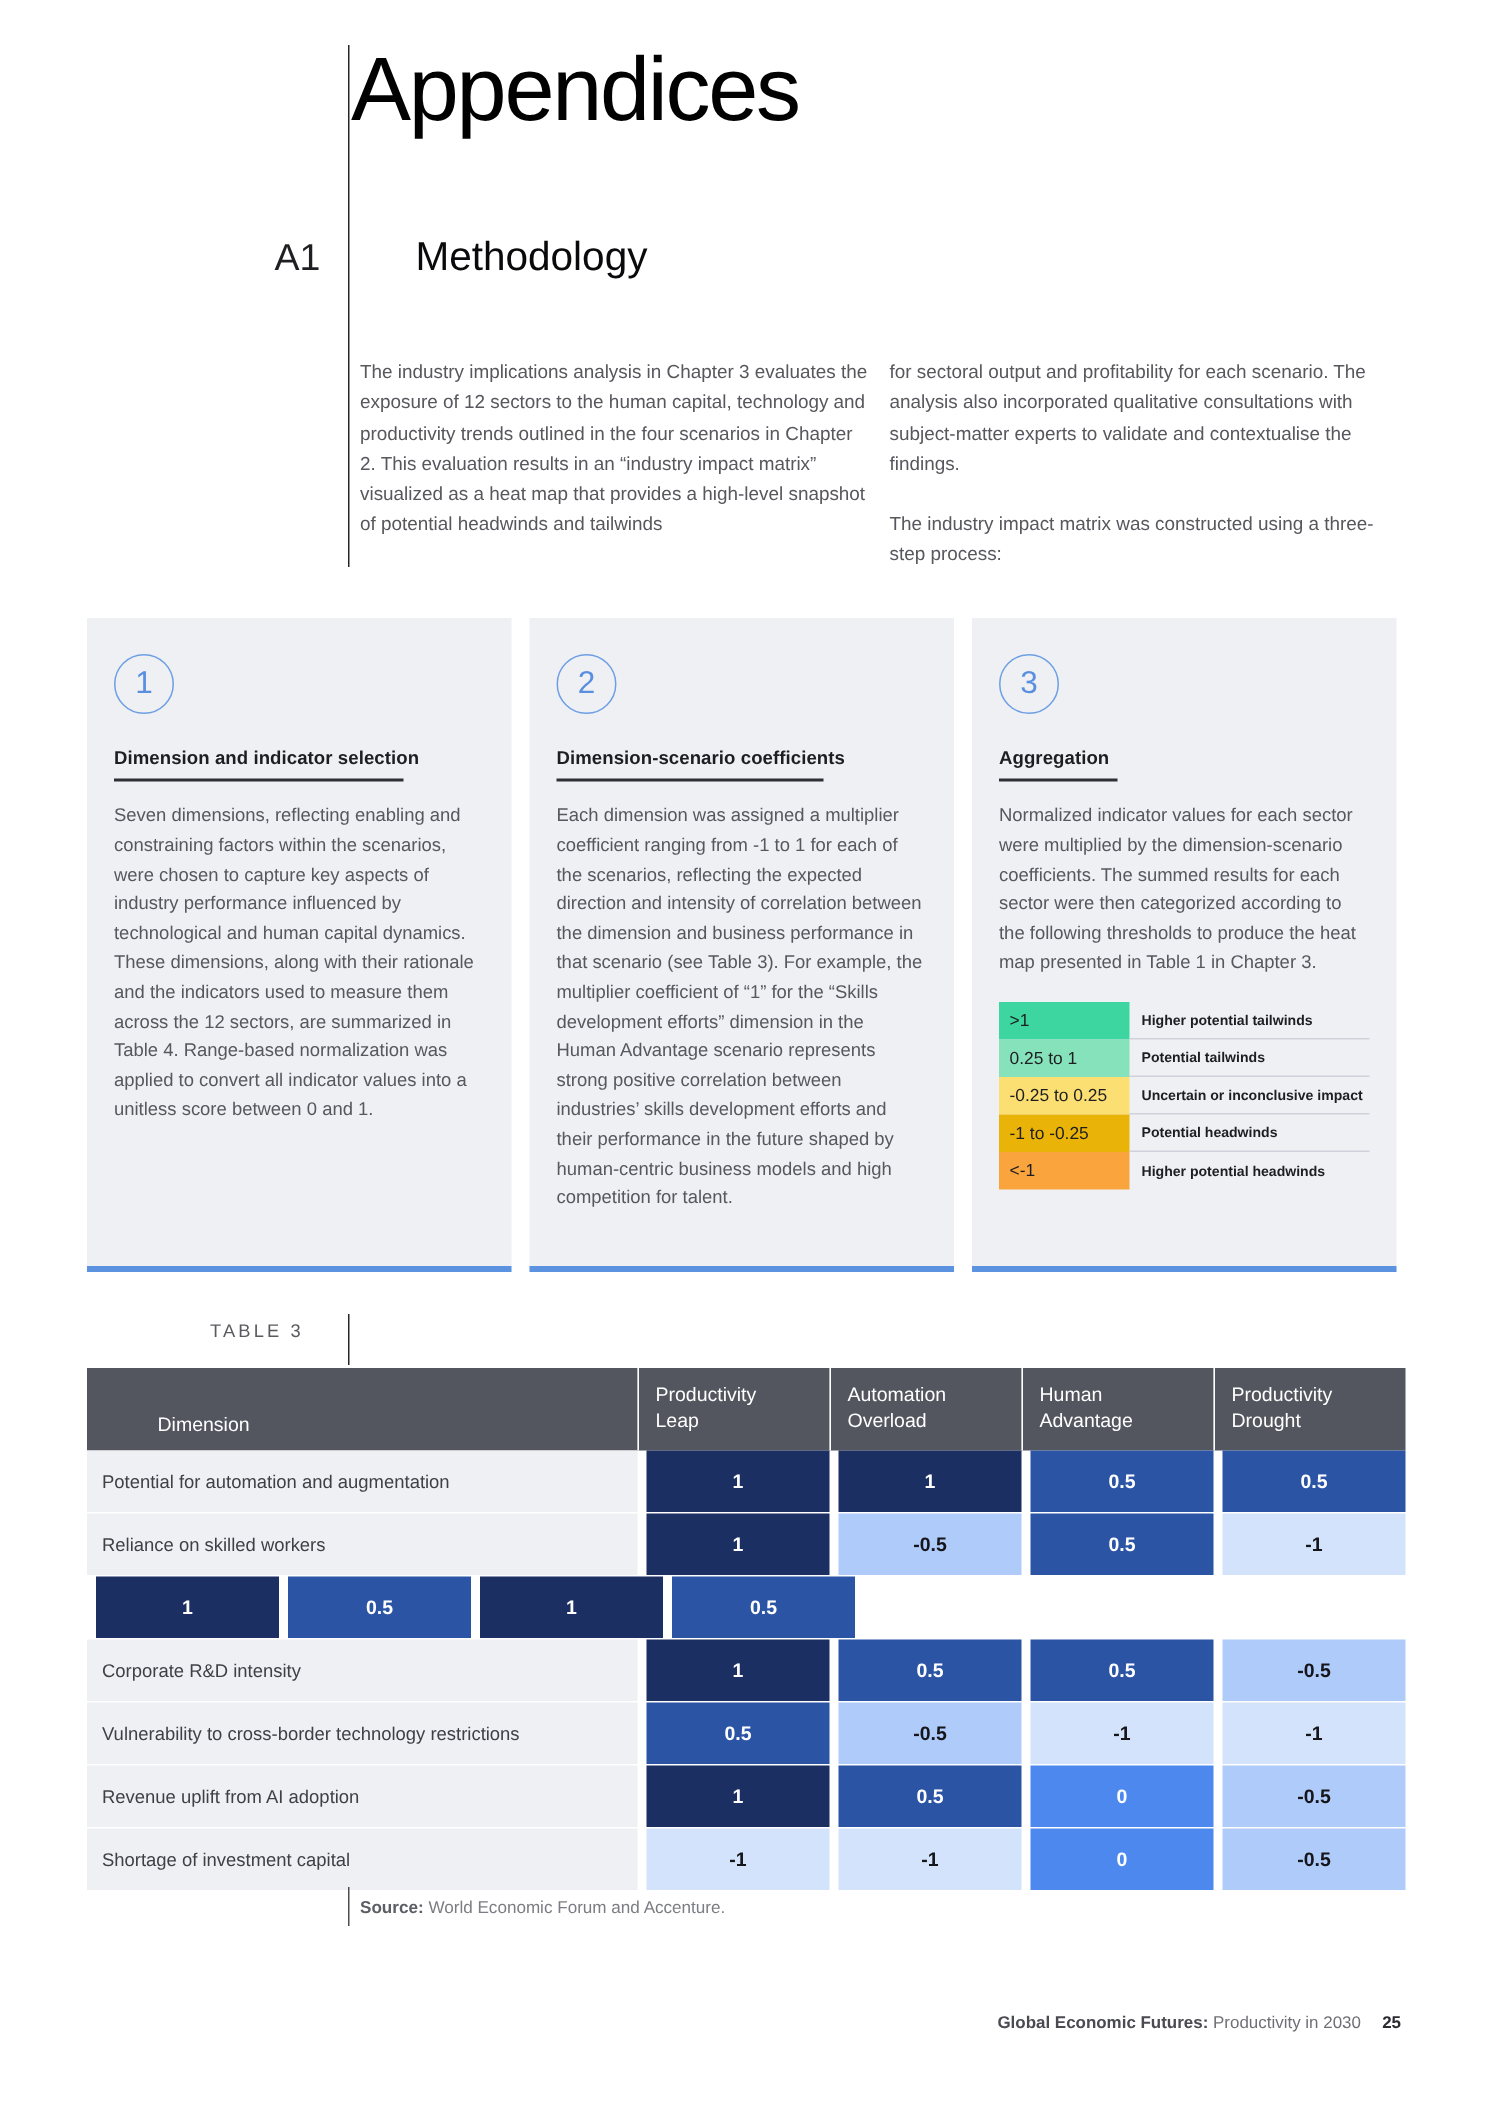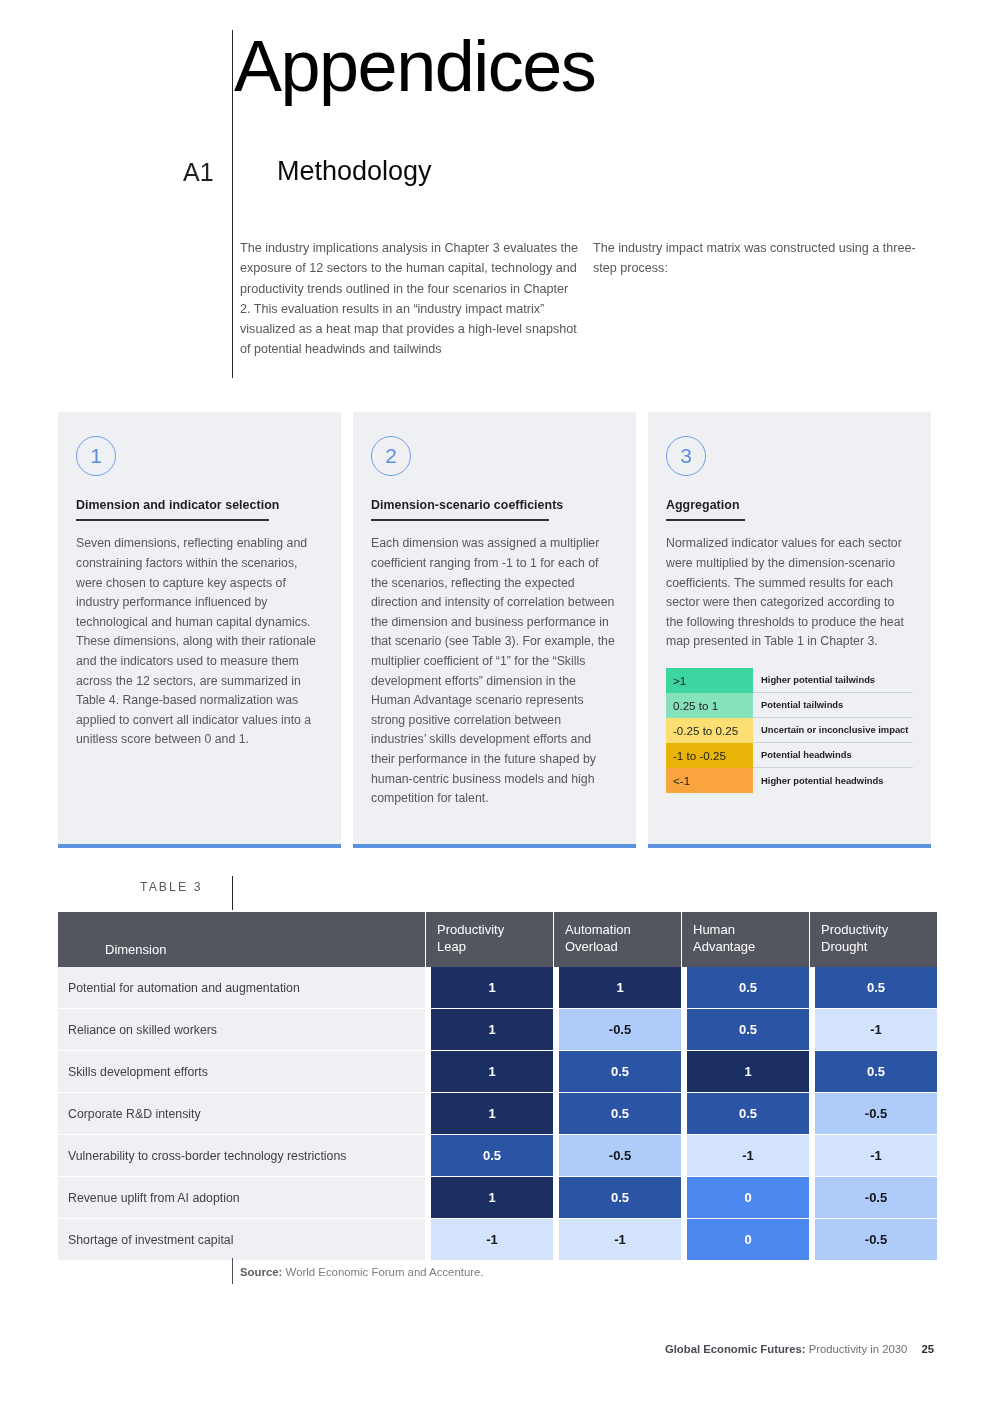--- a/index.html
+++ b/index.html
@@ -14,21 +14,21 @@
   .page { position: relative; width: 992px; height: 1403px; }
 
   
   .header-wrap { position: absolute; left: 58px; top: 30px; width: 880px; }
   .rule-col {
     position: absolute; left: 174px; top: 0; width: 1px;
     background: #26262a; height: 348px;
   }
   .appendices {
     position: absolute; left: 176px; top: 0;
-    font-size: 72px; line-height: 1.0; letter-spacing: -1.5px;
+    font-size: 60px; line-height: 1.0; letter-spacing: -1.5px;
     font-weight: 400; color: #010101;
   }
   .a1 {
     position: absolute; left: 125px; top: 128px;
     font-size: 25px; color: #1f1f23; font-weight: 400;
   }
   .methodology {
     position: absolute; left: 176px; top: 126px;
     font-size: 27px; color: #0a0a0c; font-weight: 400; padding-left: 43px;
   }
@@ -145,20 +145,21 @@
   <div class="header-wrap">
     <div class="rule-col"></div>
     <div class="appendices">Appendices</div>
     <div class="a1">A1</div>
     <div class="methodology">Methodology</div>
   </div>
 
   <div class="intro">
     <div class="intro-col intro-left">The industry implications analysis in Chapter 3 evaluates the exposure of 12 sectors to the human capital, technology and productivity trends outlined in the four scenarios in Chapter 2. This evaluation results in an “industry impact matrix” visualized as a heat map that provides a high-level snapshot of potential headwinds and tailwinds</div>
     <div class="intro-col intro-right">
+      <p>for sectoral output and profitability for each scenario. The analysis also incorporated qualitative consultations with subject-matter experts to validate and contextualise the findings.</p>
       <p>The industry impact matrix was constructed using a three-step process:</p>
     </div>
   </div>
 
   <div class="cards">
 
     <div class="card c1">
       <div class="circle">1</div>
       <div class="card-title">Dimension and indicator selection</div>
       <div class="card-underline"></div>
@@ -249,21 +250,20 @@
           <div class="val-cell" style="background: rgb(43, 84, 164); color: rgb(255, 255, 255);">0.5</div>
         </div>
         <div class="trow tbody-row">
           <div class="dim-label">Reliance on skilled workers</div>
           <div class="val-cell" style="background: rgb(27, 47, 99); color: rgb(255, 255, 255);">1</div>
           <div class="val-cell" style="background: rgb(174, 203, 250); color: rgb(21, 21, 26);">-0.5</div>
           <div class="val-cell" style="background: rgb(43, 84, 164); color: rgb(255, 255, 255);">0.5</div>
           <div class="val-cell" style="background: rgb(212, 227, 252); color: rgb(21, 21, 26);">-1</div>
         </div>
         <div class="trow tbody-row">
-          <div class="dim-label">Skills development efforts</div>
           <div class="val-cell" style="background: rgb(27, 47, 99); color: rgb(255, 255, 255);">1</div>
           <div class="val-cell" style="background: rgb(43, 84, 164); color: rgb(255, 255, 255);">0.5</div>
           <div class="val-cell" style="background: rgb(27, 47, 99); color: rgb(255, 255, 255);">1</div>
           <div class="val-cell" style="background: rgb(43, 84, 164); color: rgb(255, 255, 255);">0.5</div>
         </div>
         <div class="trow tbody-row">
           <div class="dim-label">Corporate R&amp;D intensity</div>
           <div class="val-cell" style="background: rgb(27, 47, 99); color: rgb(255, 255, 255);">1</div>
           <div class="val-cell" style="background: rgb(43, 84, 164); color: rgb(255, 255, 255);">0.5</div>
           <div class="val-cell" style="background: rgb(43, 84, 164); color: rgb(255, 255, 255);">0.5</div>

